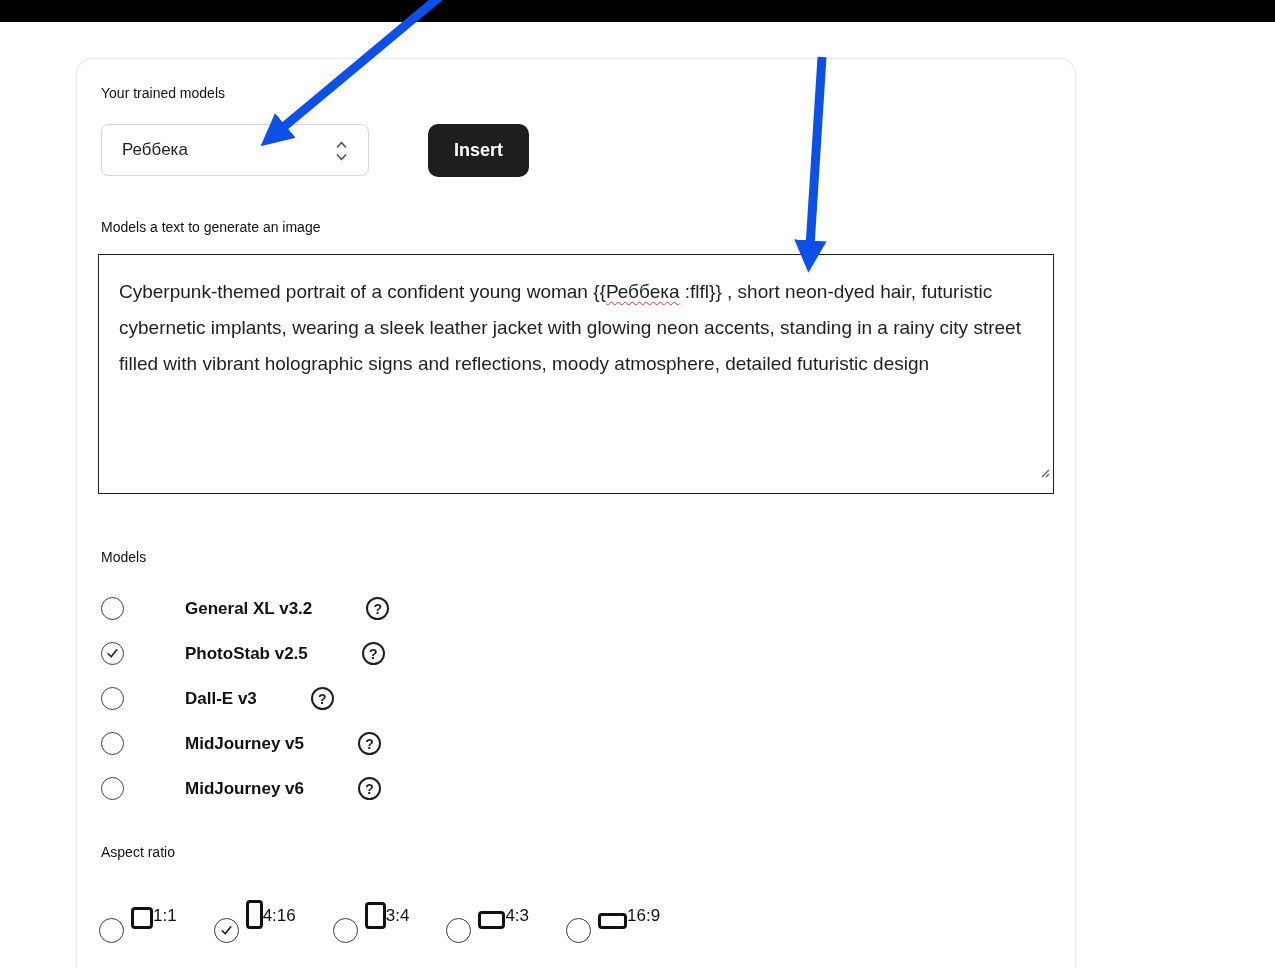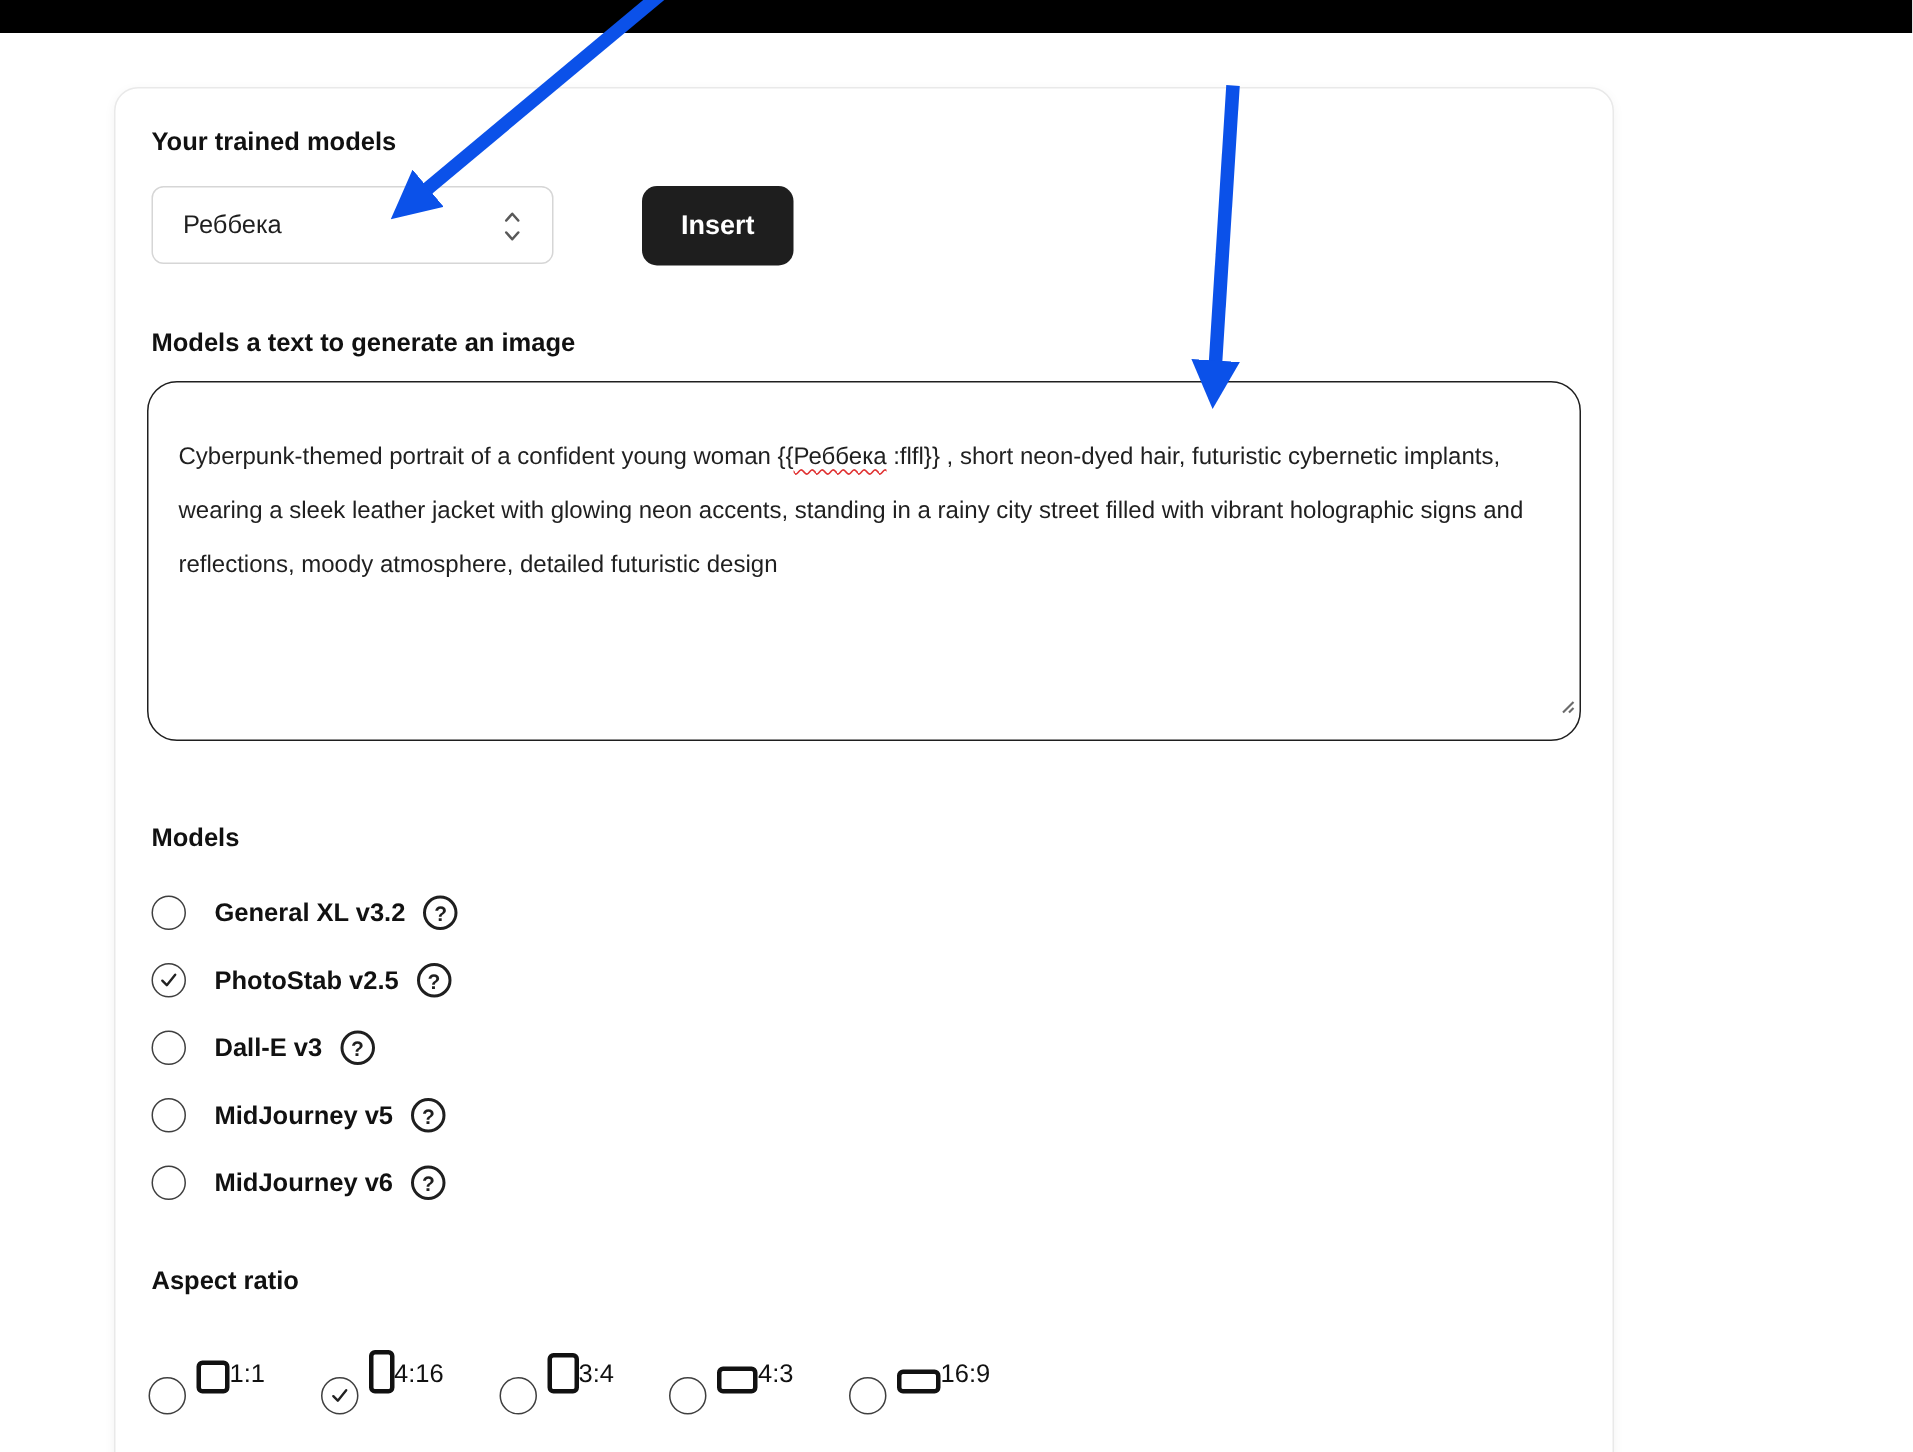--- a/index.html
+++ b/index.html
@@ -6,48 +6,48 @@
   html,body { background:#fff; }
   body { font-family:"Liberation Sans", sans-serif; color:#1a1a1a; }
   .page { position:relative; width:1275px; height:968px; overflow:hidden; background:#fff; }
 
   .top-bar { position:absolute; left:0; top:0; width:1275px; height:22px; background:#000; }
 
   .card { position:absolute; left:76px; top:58px; width:1000px; height:960px;
           background:#fff; border:1px solid #e9e9e9; border-radius:16px;
           box-shadow:0 2px 8px rgba(0,0,0,.05); }
 
-  .section-label { position:absolute; left:24px; font-size:17px; font-weight:700; color:#111; }
+  .section-label { position:absolute; left:24px; font-size:14px; font-weight:400; color:#111; }
   .lbl-trained { top:26px; }
   .lbl-prompt  { top:160px; }
   .lbl-models  { top:490px; }
   .lbl-aspect  { top:785px; }
 
   .dropdown { position:absolute; left:24px; top:65px; width:268px; height:52px;
               border:1px solid #d6d6d6; border-radius:8px; background:#fff;
               display:flex; align-items:center; cursor:pointer; }
   .dropdown .value { margin-left:20px; font-size:17px; color:#1f1f1f; }
   .dropdown .chevrons { position:absolute; right:20px; top:15px; }
 
   .insert-btn { position:absolute; left:312px; top:65px; width:101px; height:53px;
                 background:#1e1e1e; color:#fff; border:none; border-radius:10px;
                 font-family:"Liberation Sans", sans-serif;
                 font-size:18px; font-weight:700; cursor:pointer;margin-left:39px; }
 
   .prompt-box { position:absolute; left:21px; top:195px; width:956px; height:240px;
-                border:1.5px solid #1f1f1f; border-radius:20px; background:#fff;
-                padding:32px 20px; font-size:16px; line-height:36px; color:#1f1f1f;
+                border:1.5px solid #1f1f1f; border-radius:0; background:#fff;
+                padding:19px 20px; font-size:19px; line-height:36px; color:#1f1f1f;
                 overflow:hidden; cursor:text; }
   .misspell { text-decoration-line:underline; text-decoration-style:wavy;
               text-decoration-color:#e03131; text-decoration-thickness:1px;
               text-underline-offset:3px; }
   .resize-handle { position:absolute; right:3px; bottom:3px; }
 
   .models-list { position:absolute; left:24px; top:527px; }
-  .model-row { display:flex; align-items:center; height:45px; }
+  .model-row { display:flex; align-items:center; height:45px;gap:42px; }
   .radio { width:23px; height:23px; border:1.5px solid #3f3f3f; border-radius:50%;
            background:#fff; display:flex; align-items:center; justify-content:center;
            flex:none; cursor:pointer; }
   .radio svg { display:none; }
   .radio.checked svg { display:block; }
   .model-label { margin-left:19px; font-size:17px; font-weight:700; color:#111; }
   .help { margin-left:12px; width:23px; height:23px; border:2px solid #1f1f1f; border-radius:50%;
           display:flex; align-items:center; justify-content:center;
           font-size:14px; font-weight:700; color:#1f1f1f; cursor:pointer; }
 

